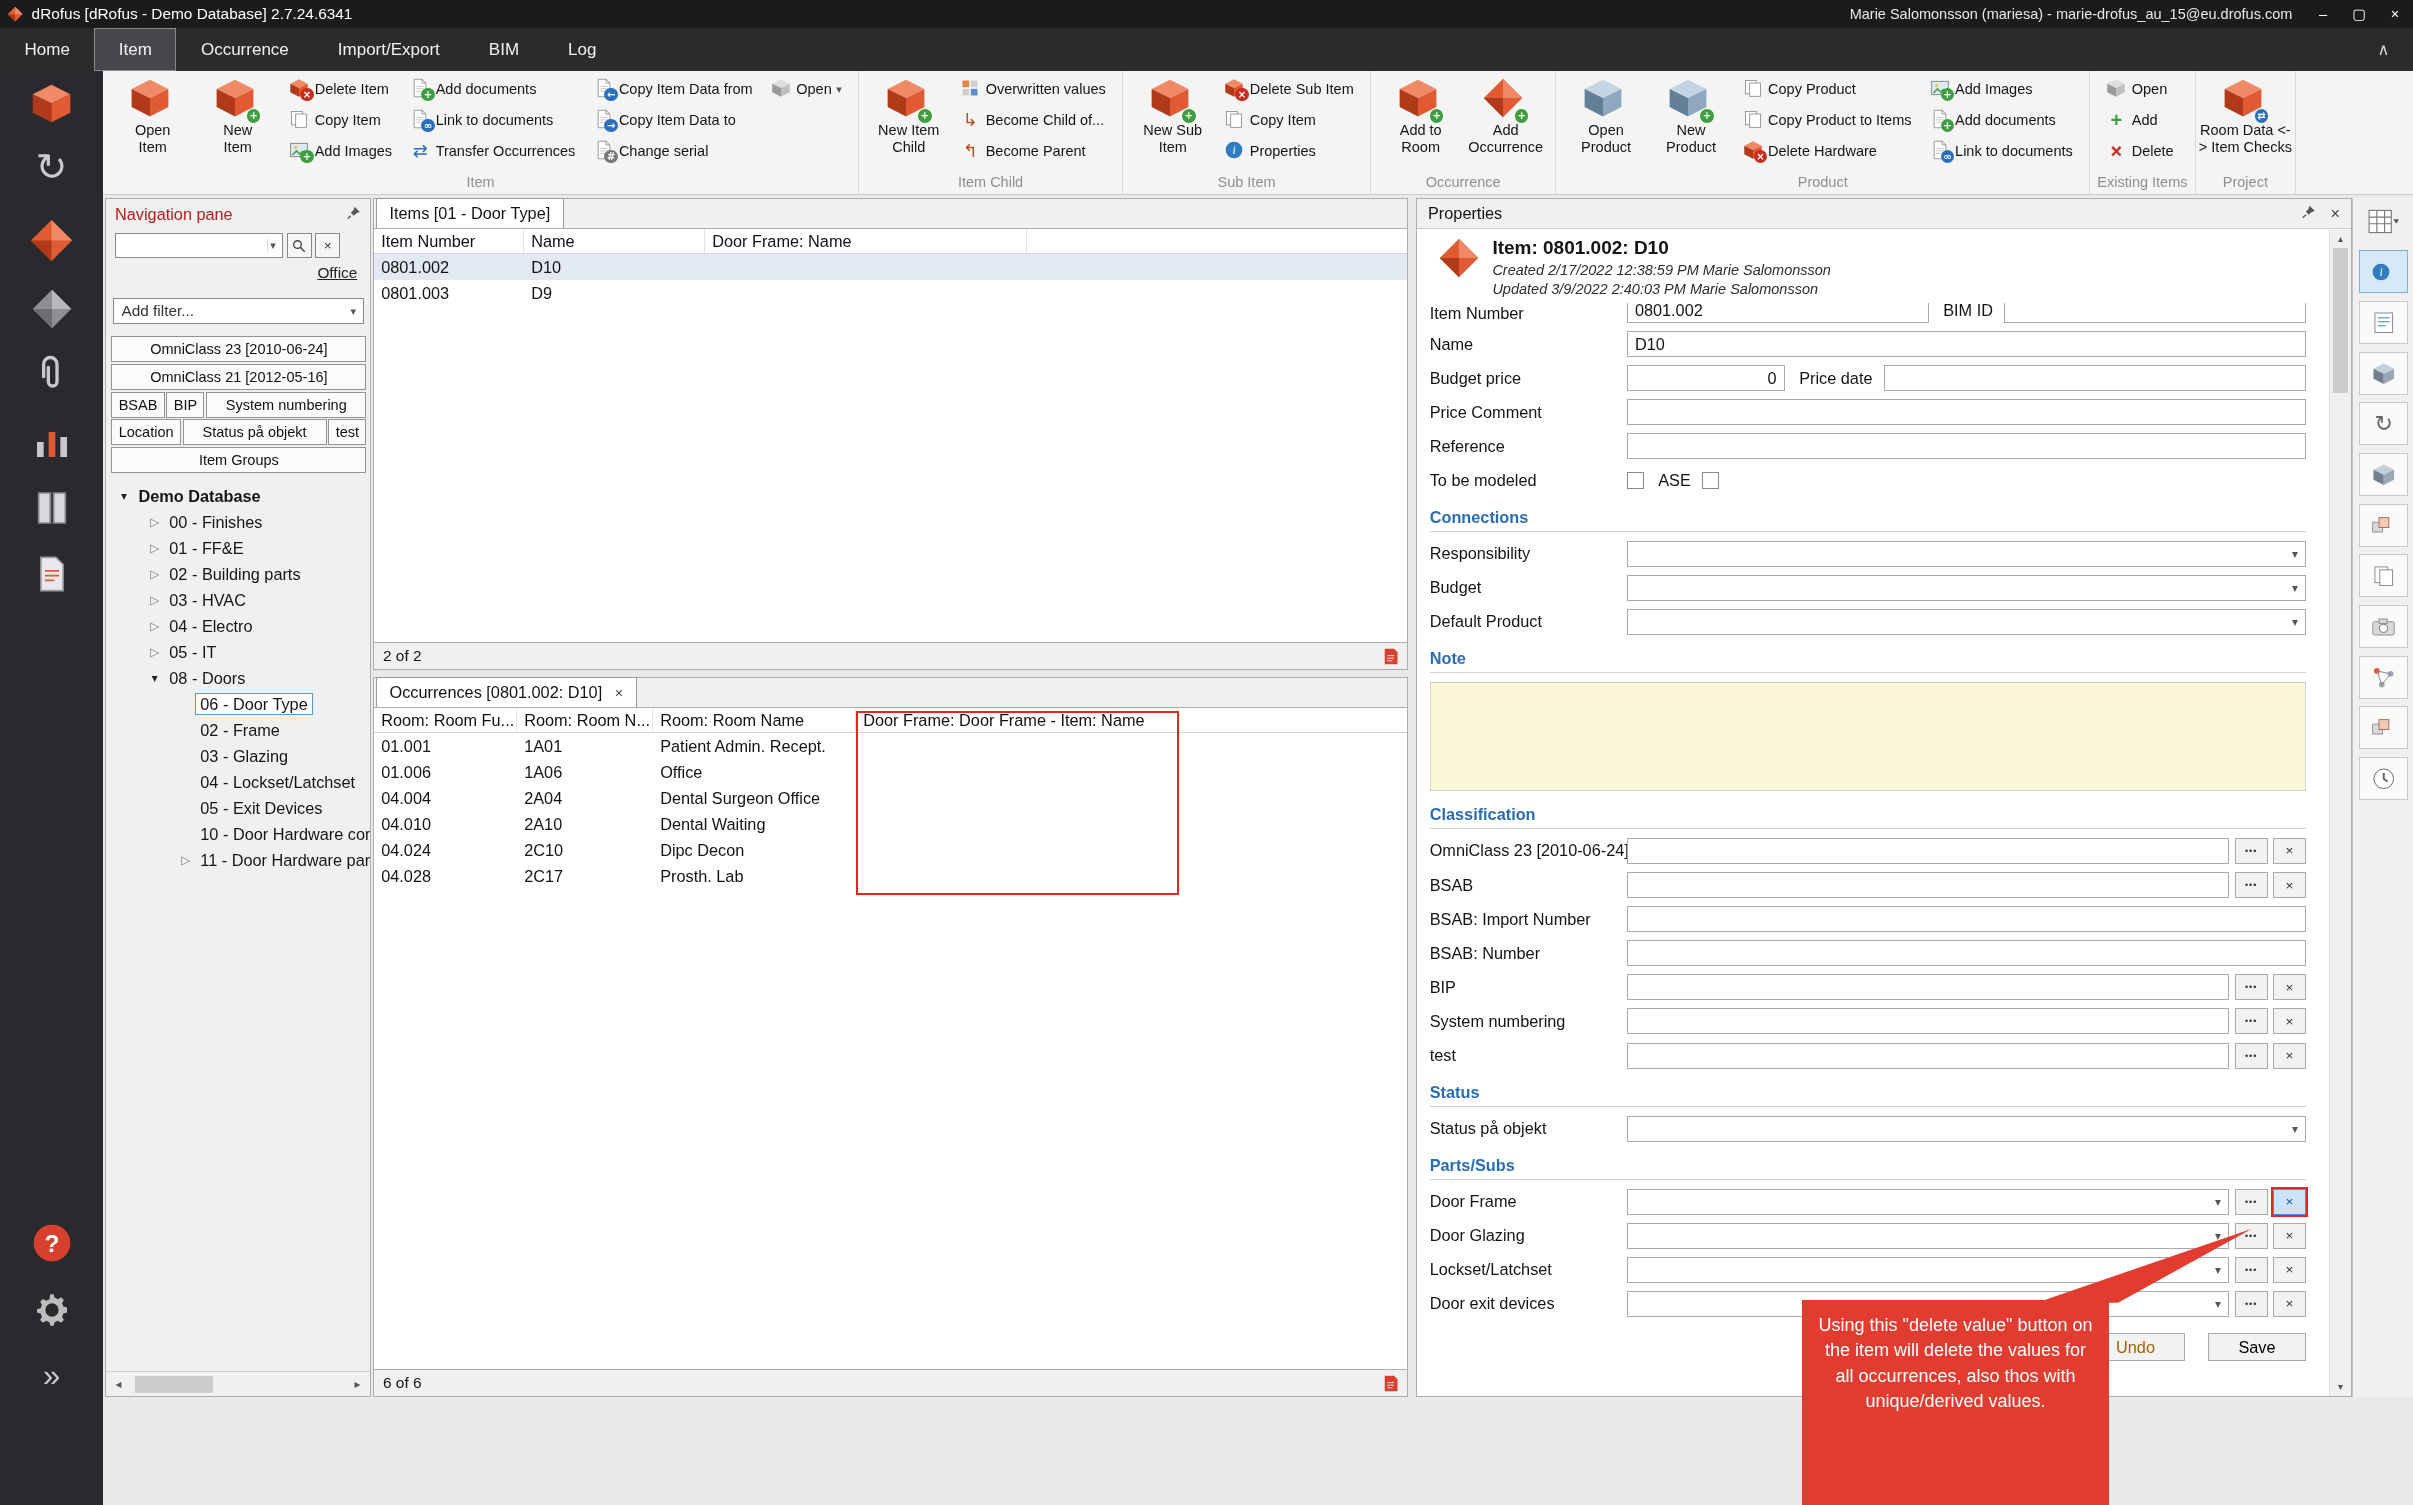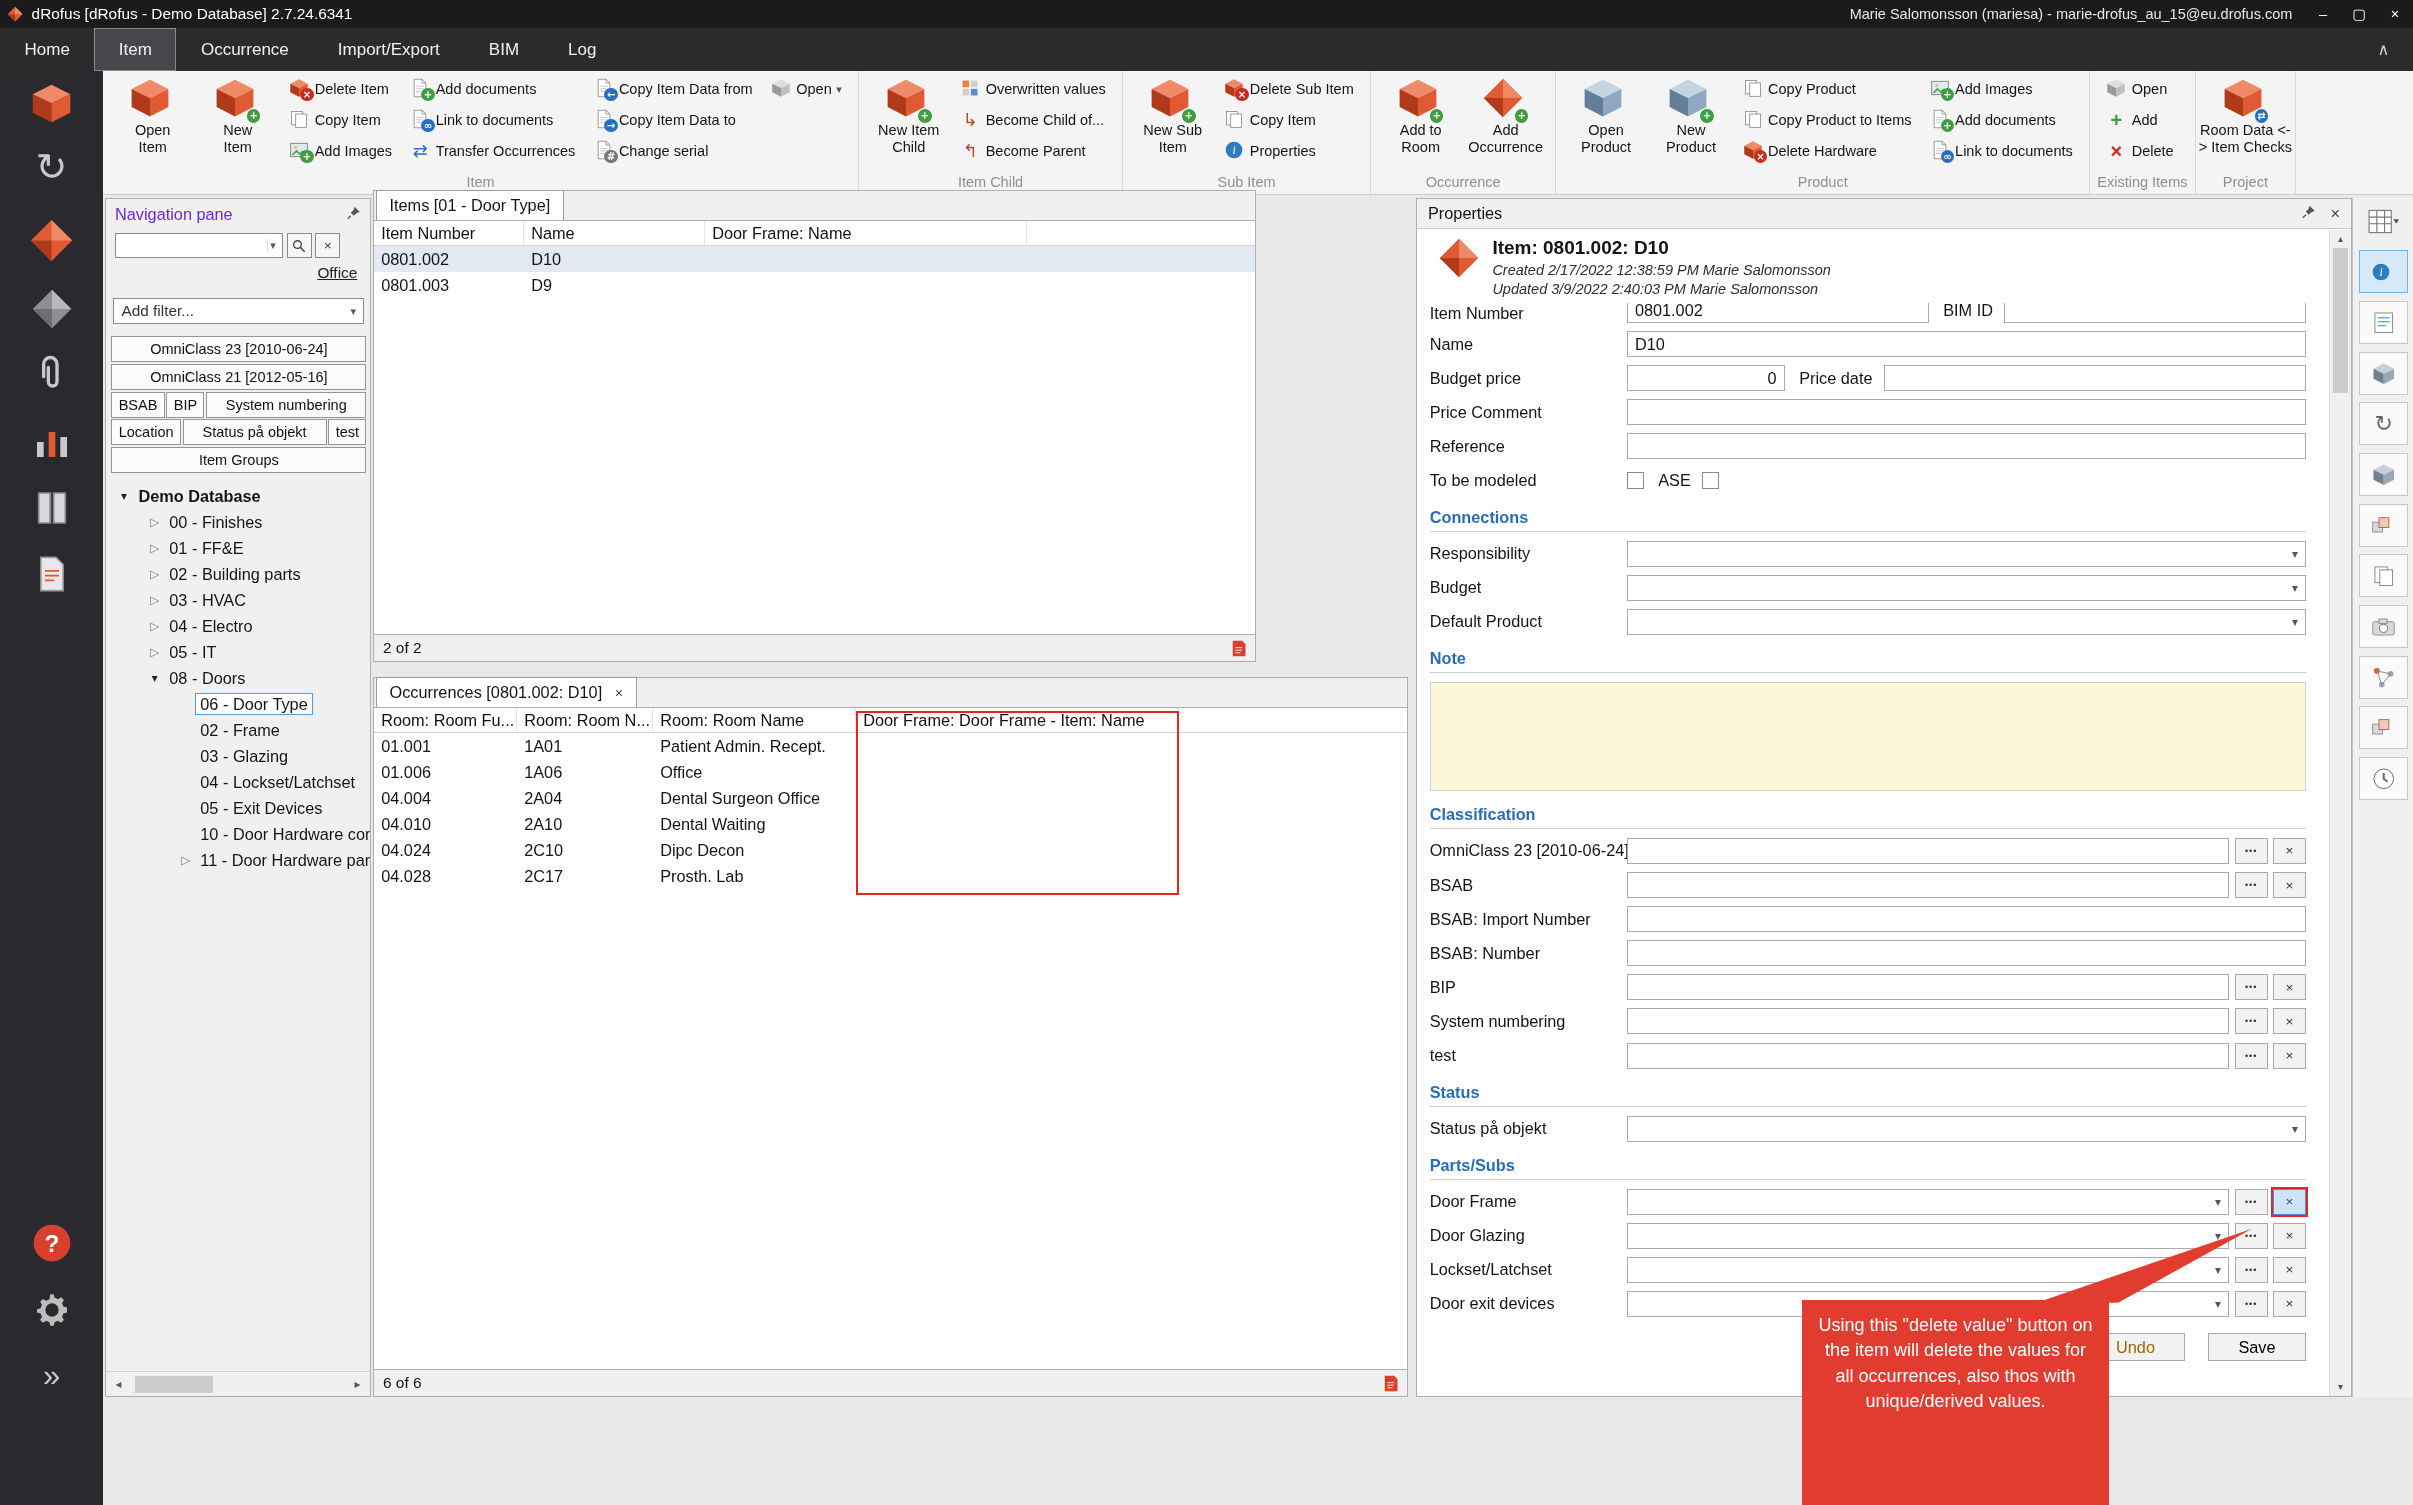--- a/index.html
+++ b/index.html
@@ -27,21 +27,21 @@
 .icon-sm{position:relative;display:inline-flex;flex:none;align-items:center;justify-content:center;margin-right:5.4px}
 .icon-lg{position:relative;display:inline-flex}
 .badge{position:absolute;right:-4.5px;bottom:-3.6px;width:13.6px;height:13.6px;border-radius:7.2px;color:#fff;font-size:10px;line-height:13.6px;text-align:center;font-weight:bold;font-family:"DejaVu Sans",sans-serif}
 .glyph{display:inline-block;text-align:center}
 .scaret{font-size:11px;color:#555;margin-left:4.5px}
 
 #sidebar{position:absolute;left:0;top:71px;width:103px;height:1435px;background:#2a2a2e}
 .side-ic{position:absolute;left:0;width:103px;display:flex;justify-content:center;align-items:center}
 
 #navpane{position:absolute;left:105px;top:198px;width:266px;height:1199px;background:#f0f0f0;border:0.9px solid #aeaeae}
-.pane-title{position:absolute;left:0;top:0;width:100%;height:30px;display:flex;align-items:center;padding:0 9px;font-size:16.3px;color:#6d28d9}
+.pane-title{position:absolute;left:0;top:0;width:100%;height:30px;display:flex;align-items:center;padding:0 9px;font-size:16.3px;color:#b91c1c}
 .pane-title .tools{margin-left:auto;display:flex;gap:11px;align-items:center}
 #nav-search{position:absolute;left:9px;top:34px;height:25px;display:flex;align-items:center}
 .nav-input{width:168px;height:25px;background:#fff;border:0.9px solid #8a8a8a;display:flex;align-items:center;padding:0 3.6px}
 .nav-input .cbo{margin-left:auto;color:#555;font-size:11px;padding:0 2.7px;border-left:0.9px solid #d8d8d8}
 .sq-btn{width:25px;height:25px;border:0.9px solid #8a8a8a;background:#f6f6f6;margin-left:3.6px;display:flex;align-items:center;justify-content:center;font-size:13.6px;color:#333}
 #nav-search-link{position:absolute;right:12.7px;top:65px;font-size:15.4px;text-decoration:underline;color:#222}
 #nav-addfilter{position:absolute;left:7.2px;top:99px;width:251px;height:26px;background:#fff;border:0.9px solid #8a8a8a;display:flex;align-items:center;padding:0 7.2px;font-size:15.4px;color:#333}
 #nav-addfilter .cbo{margin-left:auto;color:#555;font-size:11px}
 #nav-filters{position:absolute;left:5.4px;top:137px;width:255px}
 .frow{display:flex;margin-bottom:1.8px}
@@ -728,21 +728,21 @@
         </div>
       </div>
     <div id="nav-hscroll">
       <span class="scr-btn">◂</span>
       <span class="scr-thumb"></span>
       <span class="scr-fill"></span>
       <span class="scr-btn">▸</span>
     </div>
   </div>
 
-  <div class="panel" id="items-panel" style="left:373px;top:190px;width:883px;height:472px">
+  <div class="panel" id="items-panel" style="left:373px;top:198px;width:1035px;height:472px">
     <div class="tabbar">
       <span class="tab">
           <span>Items [01 - Door Type]</span>
         </span>
     </div>
     <div id="items-table">
         <div class="thead">
           <span class="th" style="width:150px">Item Number</span>
           <span class="th" style="width:181px">Name</span>
           <span class="th" style="width:322px">Door Frame: Name</span>

